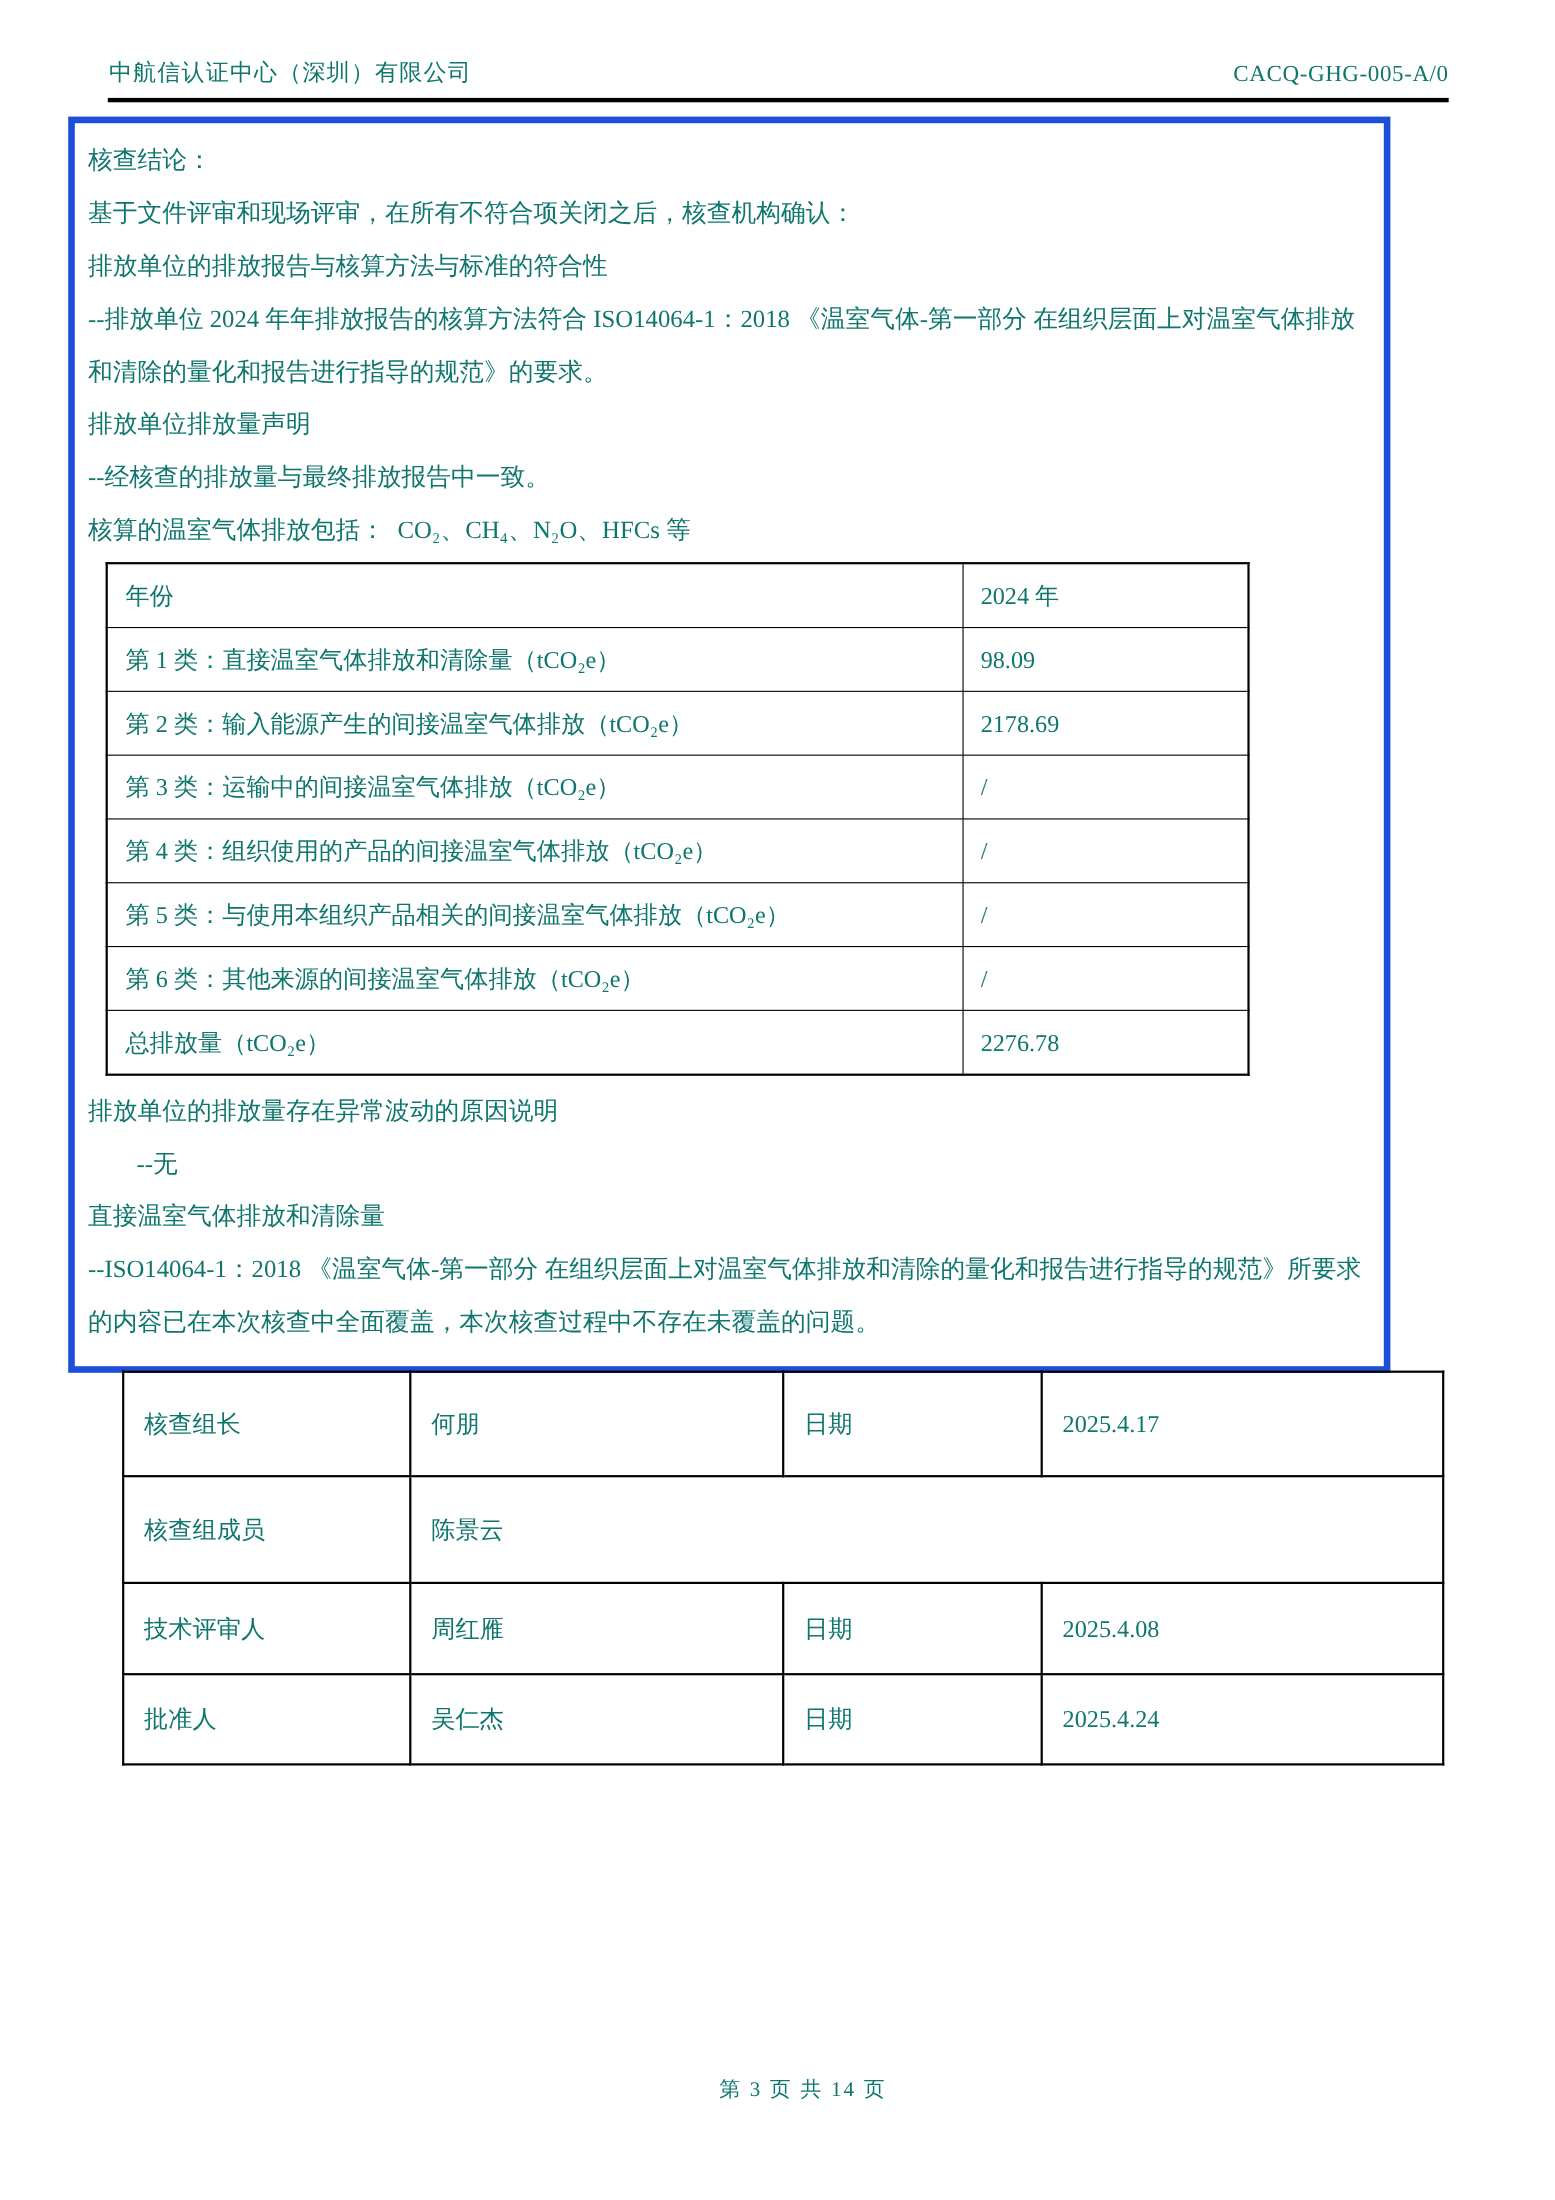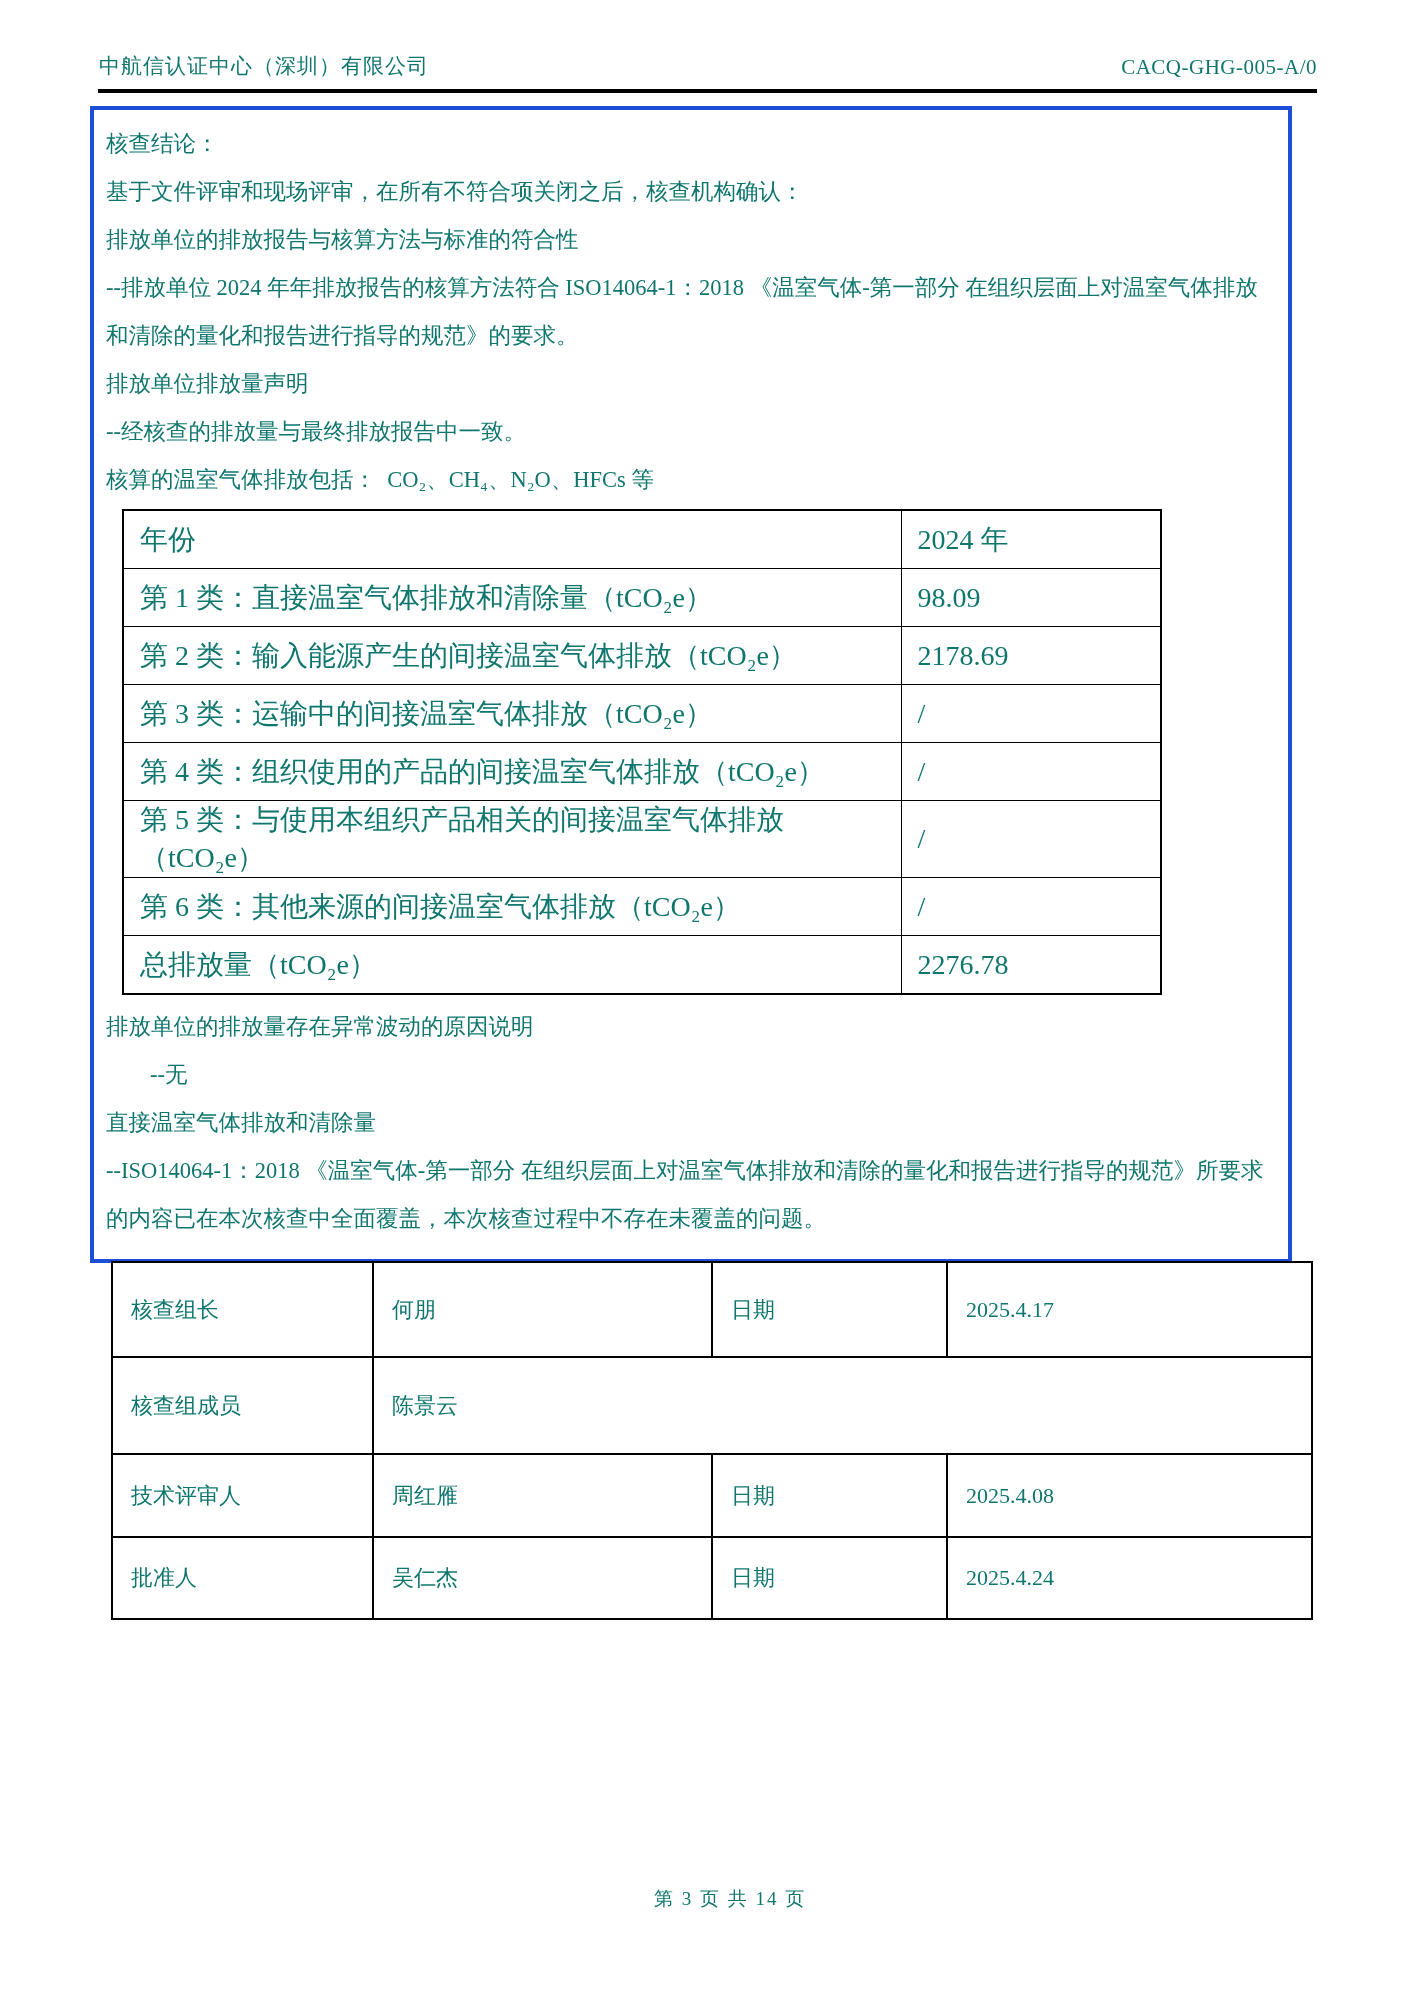--- a/index.html
+++ b/index.html
@@ -20,43 +20,43 @@
     letter-spacing:1px;
   }
   .doc-code { letter-spacing:0.5px; }
   .rule {
     margin:9px 97px 0 98px;
     border-top:4px solid #000;
     height:0;
   }
   .box {
     box-sizing:border-box;
-    margin:13px 0 0 90px;
+    margin:13px 0 0 62px;
     width:1202px;
-    border:4px solid #1d4ed8;
+    border:6px solid #1d4ed8;
     padding:10px 20px 16px 12px;
   }
   .box p {
     margin:0;
     font-size:22.5px;
     line-height:48px;
     white-space:pre-wrap;
   }
   p.indent { text-indent:44px; }
   table.emis {
     border-collapse:collapse;
     table-layout:fixed;
     width:1040px;
     margin:5px 0 8px 16px;
     border:2px solid #000;
   }
   table.emis td {
     border:1.5px solid #000;
     height:57px;
-    font-size:28px;
+    font-size:22px;
     padding:0 8px 0 16px;
     vertical-align:middle;
     overflow:hidden;
   }
   td.ev { padding-left:11px; }
   table.sig {
     border-collapse:collapse;
     table-layout:fixed;
     width:1202px;
     margin:-2px 0 0 111px;

